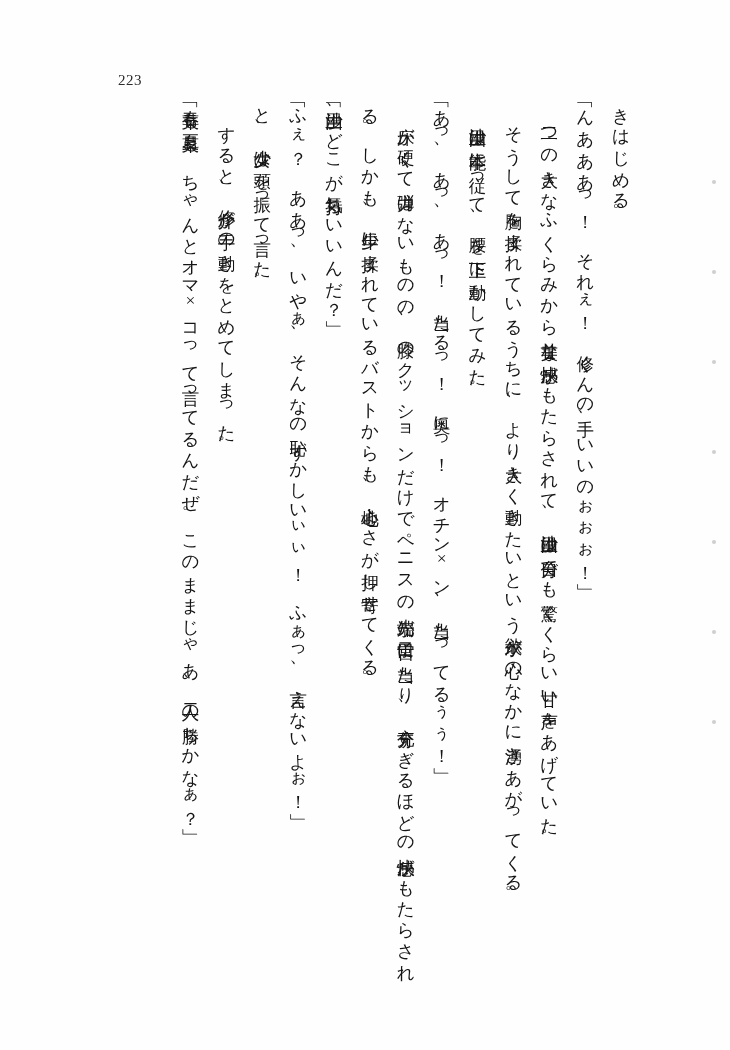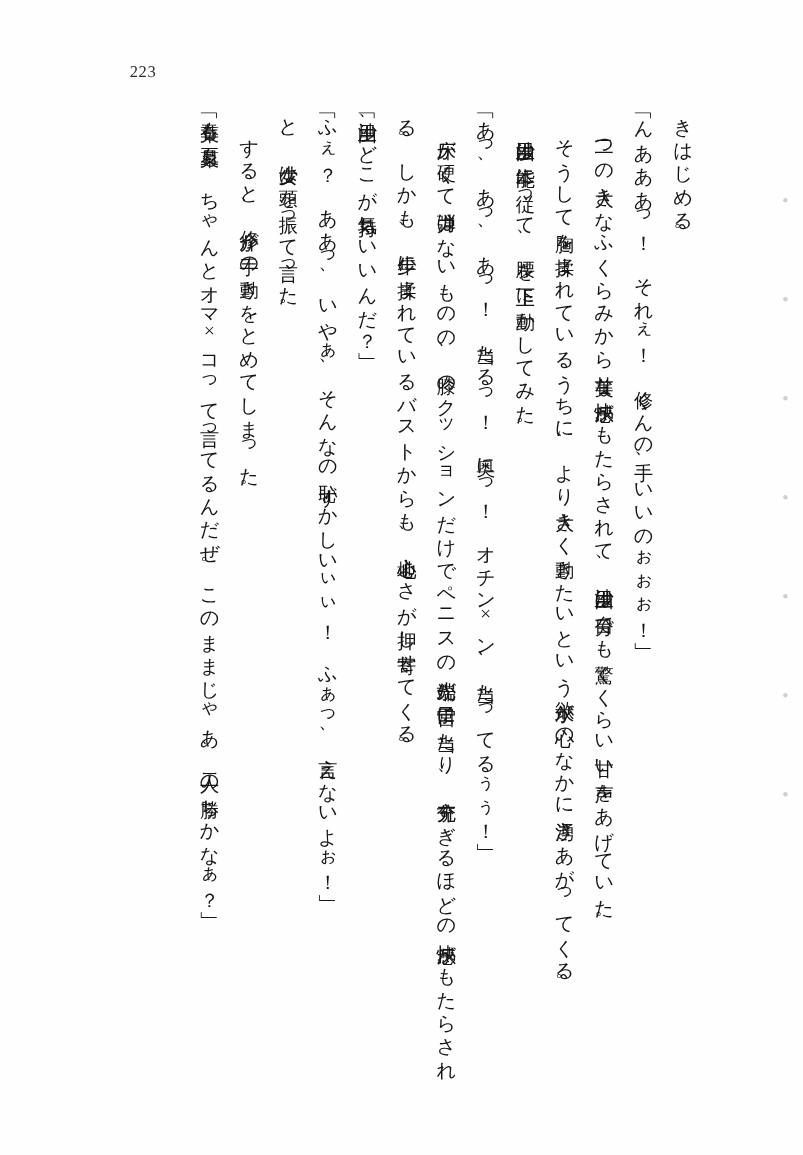--- a/index.html
+++ b/index.html
@@ -17,21 +17,21 @@
   .page {
     position: relative;
     width: 730px;
     height: 1050px;
     background: #fefefe;
     box-sizing: border-box;
   }
   .page-number {
     position: absolute;
     left: 118px;
-    top: 58px;
+    top: 72px;
     font-size: 15px;
     letter-spacing: 0.5px;
     color: #2b2b2b;
     font-family: "Liberation Serif", "DejaVu Serif", serif;
   }
   
   .text-block {
     position: absolute;
     top: 96px;
     right: 92px;

